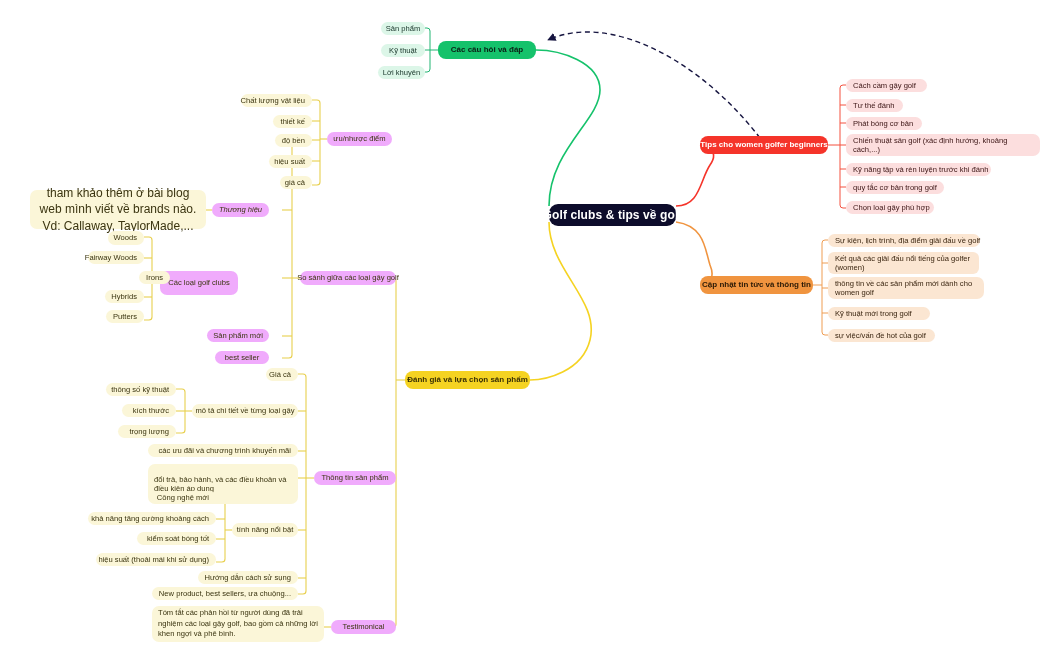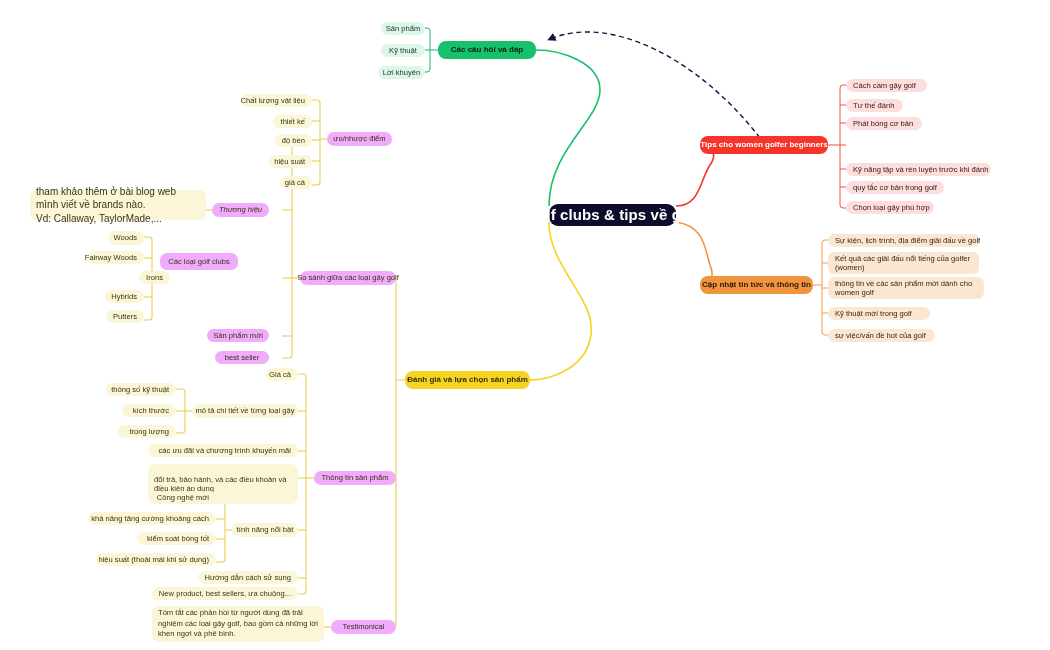--- a/index.html
+++ b/index.html
@@ -30,21 +30,21 @@
     border-radius: 7px;
     white-space: nowrap;
     line-height: 1.25;
   }
   .node.wrap { white-space: normal; }
 
   
   .root {
     background: #0d0c2b;
     color: #ffffff;
-    font-size: 15px;
+    font-size: 12px;
     font-weight: 600;
     padding: 0 14px;
     justify-content: center;
     border-radius: 9px;
     letter-spacing: .1px;
   }
 
   
   .t-green  { background: #15c26b; color: #0b1f16; }
   .t-red    { background: #f5342a; color: #ffffff; }
@@ -197,20 +197,23 @@
 
   <div class="node leaf red align-left" style="left:846px; top:79px; width:81px; height:13px;">
     <span>Cách cầm gậy golf</span>
   </div>
   <div class="node leaf red align-left" style="left:846px; top:99px; width:57px; height:13px;">
     <span>Tư thế đánh</span>
   </div>
   <div class="node leaf red align-left" style="left:846px; top:117px; width:76px; height:13px;">
     <span>Phát bóng cơ bản</span>
   </div>
+  <div class="node leaf red wrap align-left" style="left:846px; top:134px; width:194px; height:22px; padding:2px 7px;">
+    <span>Chiến thuật sân golf (xác định hướng, khoảng cách,...)</span>
+  </div>
   <div class="node leaf red align-left" style="left:846px; top:163px; width:145px; height:13px;">
     <span>Kỹ năng tập và rèn luyện trước khi đánh</span>
   </div>
   <div class="node leaf red align-left" style="left:846px; top:181px; width:98px; height:13px;">
     <span>quy tắc cơ bản trong golf</span>
   </div>
   <div class="node leaf red align-left" style="left:846px; top:201px; width:88px; height:13px;">
     <span>Chọn loại gậy phù hợp</span>
   </div>
 
@@ -247,21 +250,21 @@
   <div class="node leaf yellow align-center" style="left:331px; top:620px; width:65px; height:14px;">
     <span>Testimonical</span>
   </div>
 
   <div class="node leaf yellow align-center" style="left:327px; top:132px; width:65px; height:14px;">
     <span>ưu/nhược điểm</span>
   </div>
   <div class="node leaf yellow align-center" style="left:212px; top:203px; width:57px; height:14px;font-style:italic;">
     <span>Thương hiệu</span>
   </div>
-  <div class="node leaf yellow align-center" style="left:160px; top:253px; width:78px; height:17px;">
+  <div class="node leaf yellow align-center" style="left:160px; top:271px; width:78px; height:24px;">
     <span>Các loại golf clubs</span>
   </div>
   <div class="node leaf yellow align-center" style="left:207px; top:329px; width:62px; height:13px;">
     <span>Sản phẩm mới</span>
   </div>
   <div class="node leaf yellow align-center" style="left:215px; top:351px; width:54px; height:13px;">
     <span>best seller</span>
   </div>
 
   <div class="node leaf yellow2 align-right" style="left:241px; top:94px; width:71px; height:13px;">
@@ -273,21 +276,21 @@
   <div class="node leaf yellow2 align-right" style="left:275px; top:134px; width:37px; height:13px;">
     <span>độ bền</span>
   </div>
   <div class="node leaf yellow2 align-right" style="left:269px; top:155px; width:43px; height:13px;">
     <span>hiệu suất</span>
   </div>
   <div class="node leaf yellow2 align-right" style="left:280px; top:176px; width:32px; height:13px;">
     <span>giá cả</span>
   </div>
 
-  <div class="node leaf yellow2 wrap align-left" style="left:30px; top:190px; width:176px; height:30px; padding:3px 6px; font-size:10px; line-height:1.35; white-space:pre-line;">
+  <div class="node leaf yellow2 wrap align-left" style="left:30px; top:190px; width:176px; height:39px; padding:3px 6px; font-size:12px; line-height:1.35; white-space:pre-line;text-align:center;">
     <span>tham khảo thêm ở bài blog web mình viết về brands nào.
 Vd: Callaway, TaylorMade,...</span>
   </div>
 
   <div class="node leaf yellow2 align-right" style="left:108px; top:231px; width:36px; height:14px;">
     <span>Woods</span>
   </div>
   <div class="node leaf yellow2 align-right" style="left:88px; top:251px; width:56px; height:13px;">
     <span>Fairway Woods</span>
   </div>

